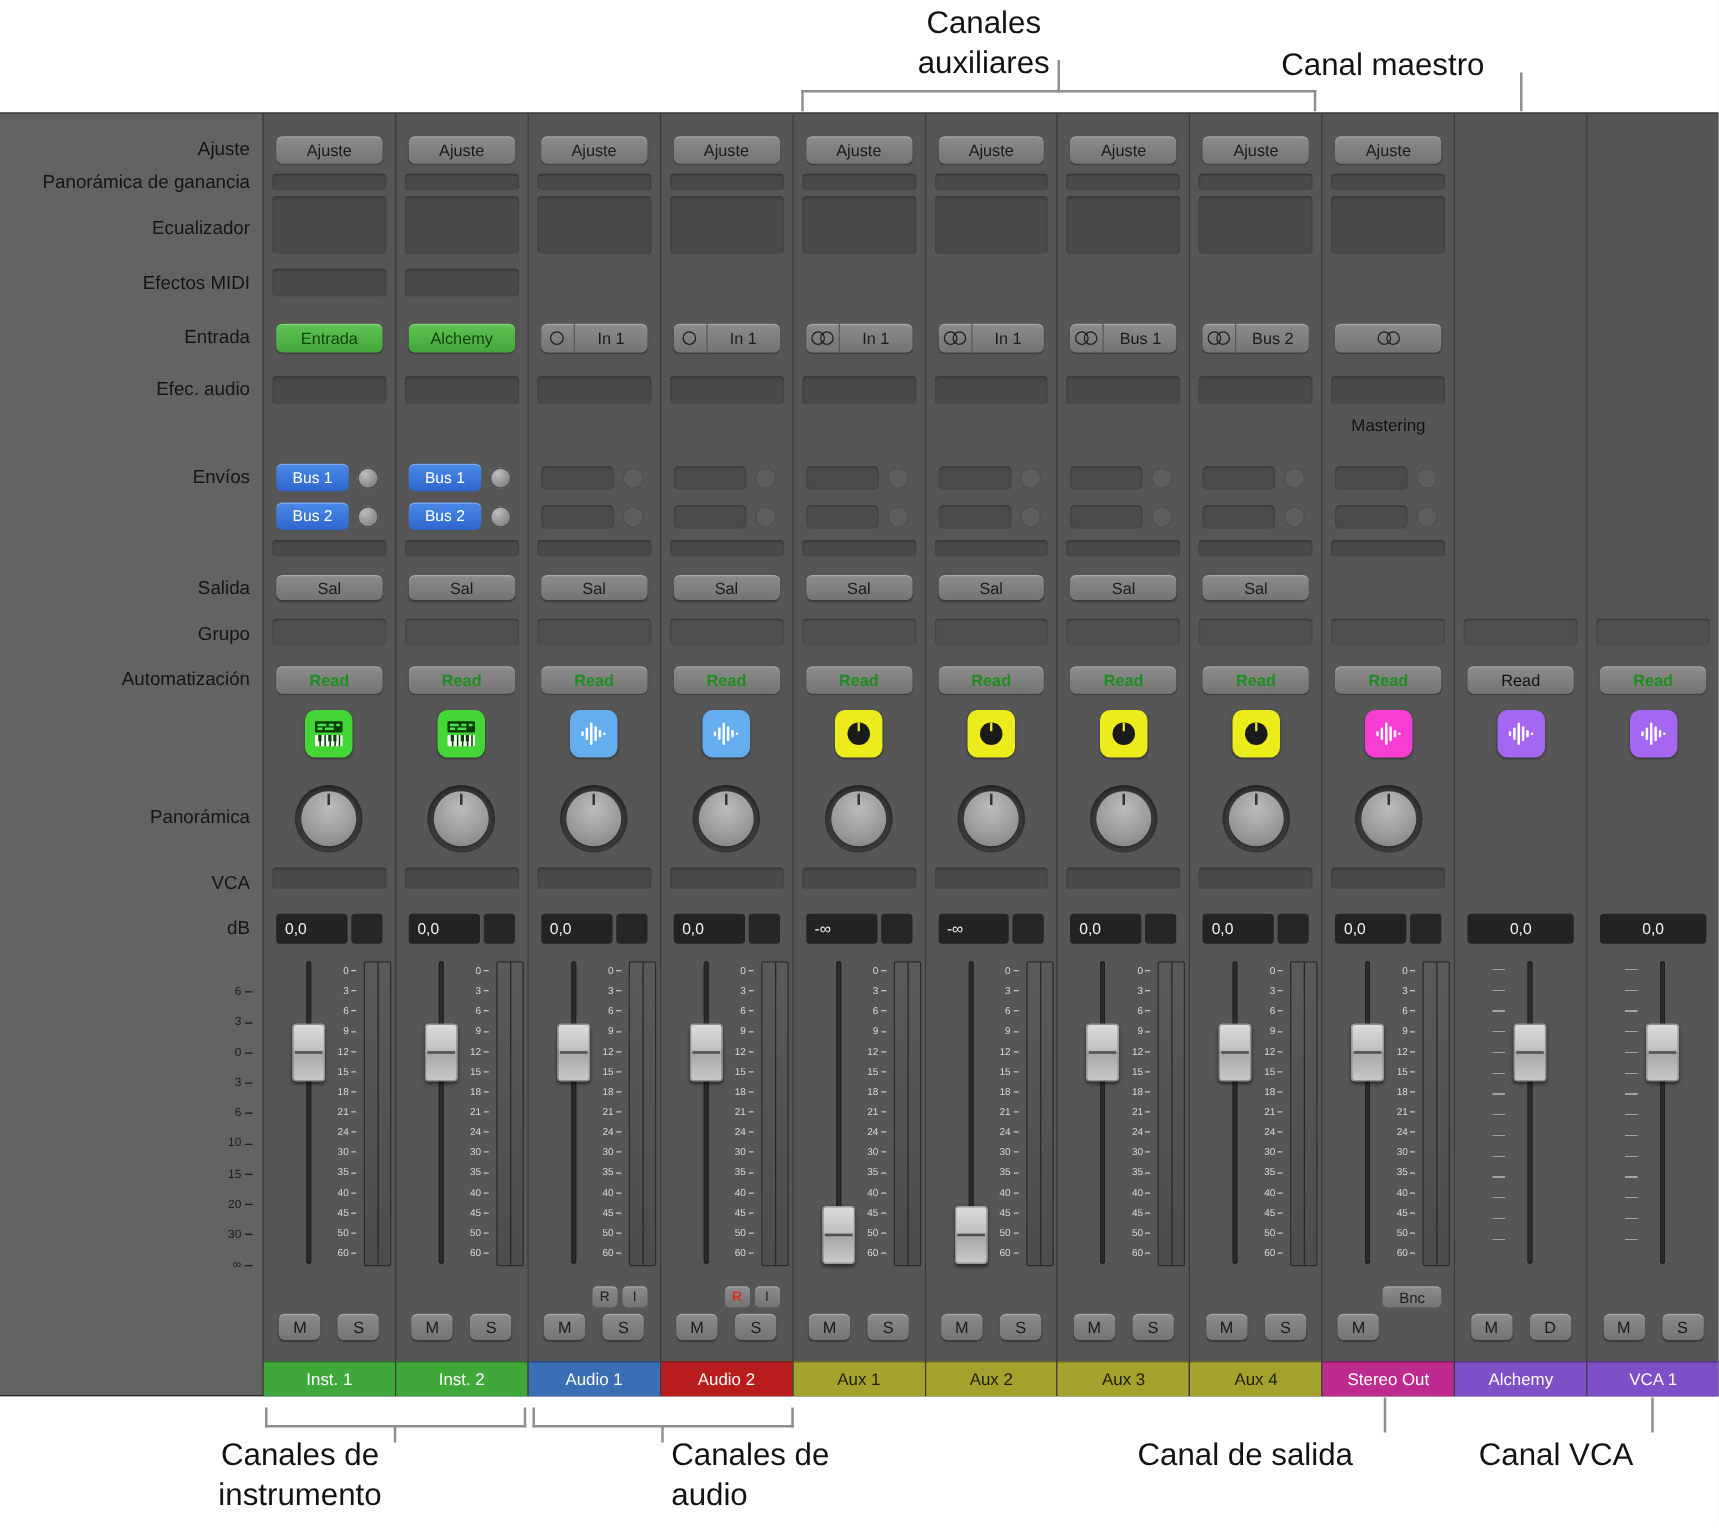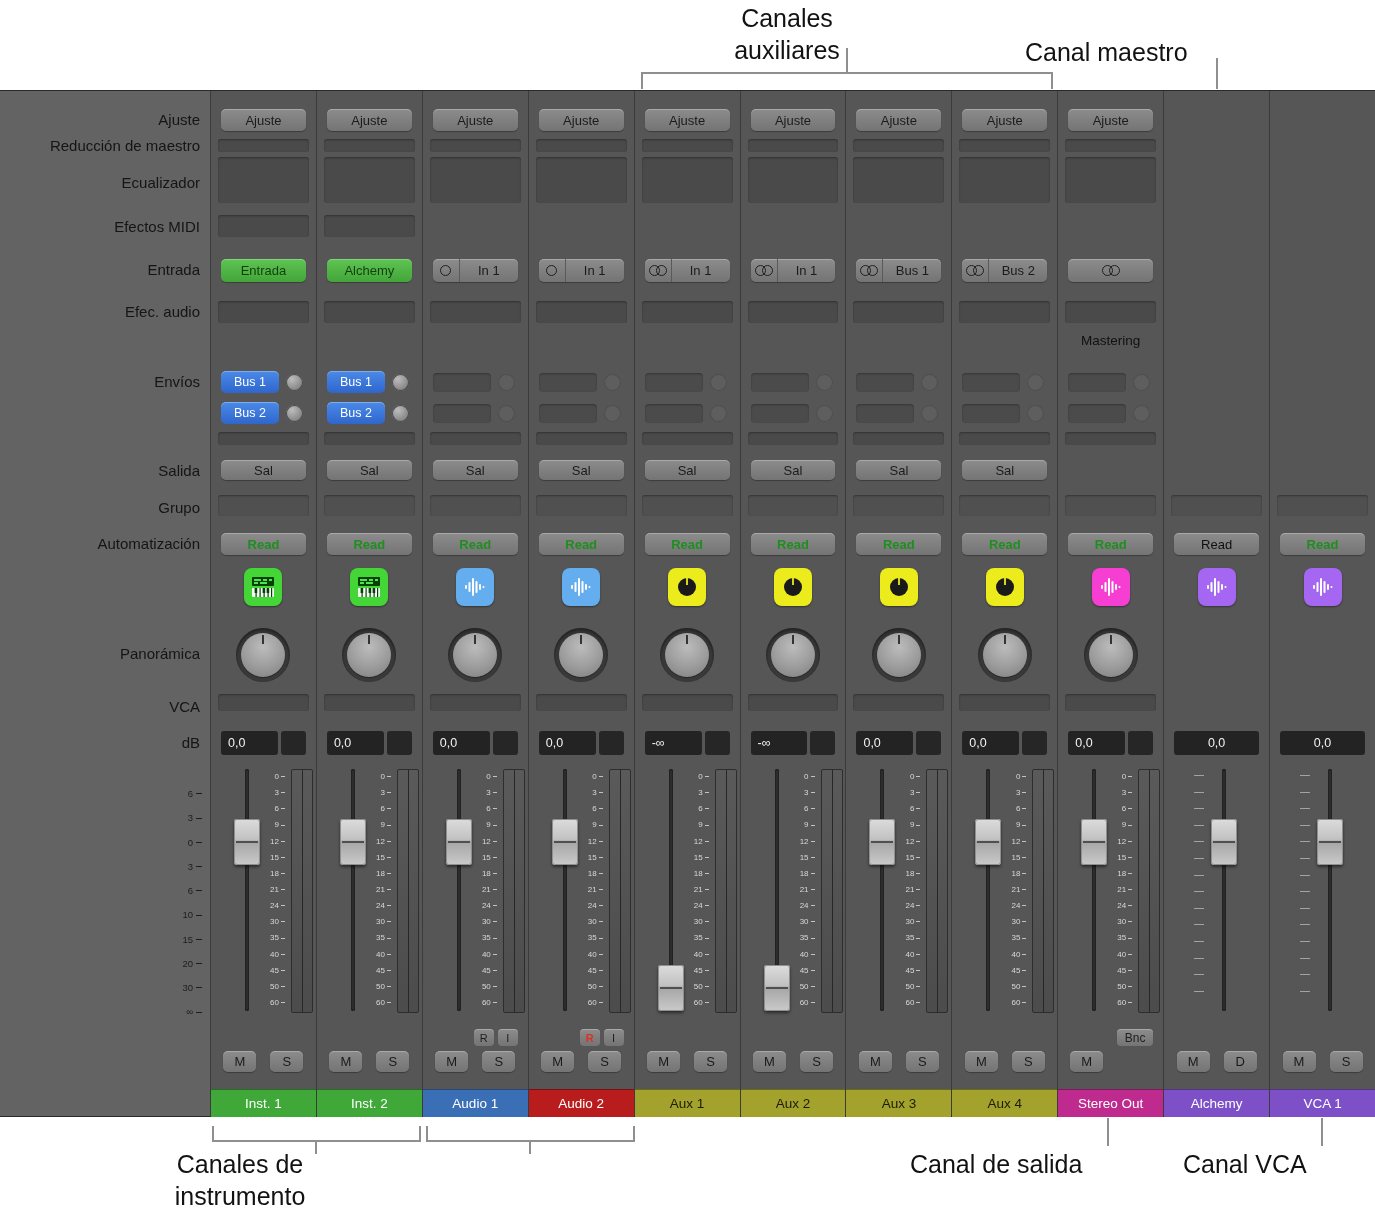--- a/index.html
+++ b/index.html
@@ -85,41 +85,41 @@
   .pos-bottom{top:196px;}
   .f-scale{position:absolute;left:42px;top:6px;width:22px;height:234px;display:flex;flex-direction:column;justify-content:space-between;}
   .f-scale .n{position:relative;font-size:8px;color:#d8d8d8;text-align:right;line-height:1;padding-right:6px;}
   .f-scale .n::after{content:"";position:absolute;right:0;top:40%;width:4px;height:1px;background:#c2c2c2;}
   .f-ticks{position:absolute;left:20px;top:8px;width:10px;height:232px;background:repeating-linear-gradient(180deg,#a3a3a3 0 1px,transparent 1px 16.6px);}
   .f-meter{position:absolute;left:70px;top:2px;width:22px;height:244px;background:linear-gradient(#5a5a5a,#4c4c4c);border:1px solid #2d2d2d;border-radius:2px;box-sizing:border-box;}
   .f-meter::after{content:"";position:absolute;left:50%;top:0;bottom:0;width:1px;background:#272727;}
 
   .mini-btn{width:20px;height:17px;border-radius:4px;background:linear-gradient(#8c8c8c,#747474);color:#1f1f1f;font-size:11px;display:flex;align-items:center;justify-content:center;box-shadow:inset 0 1px 0 rgba(255,255,255,.25);}
   .mini-btn.armed{color:#e03025;font-weight:bold;}
-  .mini-btn.wide{width:36px;font-size:12px;}
+  .mini-btn.wide{width:47px;font-size:12px;}
   .ms-btn{width:33px;height:21px;border-radius:5px;background:linear-gradient(#8c8c8c,#747474);color:#1a1a1a;font-size:13px;display:flex;align-items:center;justify-content:center;box-shadow:inset 0 1px 0 rgba(255,255,255,.25),0 1px 1px rgba(0,0,0,.3);}
   .mastering{display:flex;align-items:center;justify-content:center;color:#111;font-size:13.5px;}
 </style>
 </head>
 <body>
 
 <div id="stage">
 
   <div class="anno" style="left:712px;top:2px;width:150px;text-align:center;">Canales auxiliares</div>
   <div class="anno" style="left:1025px;top:36px;white-space:nowrap;">Canal maestro</div>
   <div class="l" style="left:846px;top:48px;width:2px;height:26px;"></div>
   <div class="l" style="left:641px;top:72px;width:412px;height:2px;"></div>
   <div class="l" style="left:641px;top:72px;width:2px;height:17px;"></div>
   <div class="l" style="left:1051px;top:72px;width:2px;height:17px;"></div>
   <div class="l" style="left:1216px;top:58px;width:2px;height:31px;"></div>
 
   <div class="mixer">
     <div class="labels-col">
       <div class="row-label" style="top:21px;">Ajuste</div>
-      <div class="row-label" style="top:47px;">Reducción de maestro</div>
+      <div class="row-label" style="top:47px;">Panorámica de ganancia</div>
       <div class="row-label" style="top:84px;">Ecualizador</div>
       <div class="row-label" style="top:128px;">Efectos MIDI</div>
       <div class="row-label" style="top:171px;">Entrada</div>
       <div class="row-label" style="top:213px;margin-left:24px;">Efec. audio</div>
       <div class="row-label" style="top:283px;">Envíos</div>
       <div class="row-label" style="top:372px;">Salida</div>
       <div class="row-label" style="top:409px;">Grupo</div>
       <div class="row-label" style="top:445px;">Automatización</div>
       <div class="row-label" style="top:555px;">Panorámica</div>
       <div class="row-label" style="top:608px;">VCA</div>
@@ -845,20 +845,21 @@
   <div class="l" style="left:212px;top:1126px;width:2px;height:16px;"></div>
   <div class="l" style="left:419px;top:1126px;width:2px;height:16px;"></div>
   <div class="l" style="left:212px;top:1140px;width:209px;height:2px;"></div>
   <div class="l" style="left:315px;top:1140px;width:2px;height:14px;"></div>
   <div class="anno" style="left:165px;top:1148px;width:150px;text-align:center;">Canales de instrumento</div>
 
   <div class="l" style="left:426px;top:1126px;width:2px;height:16px;"></div>
   <div class="l" style="left:633px;top:1126px;width:2px;height:16px;"></div>
   <div class="l" style="left:426px;top:1140px;width:209px;height:2px;"></div>
   <div class="l" style="left:529px;top:1140px;width:2px;height:14px;"></div>
+  <div class="anno" style="left:537px;top:1148px;width:150px;text-align:left;">Canales de audio</div>
 
   <div class="l" style="left:1107px;top:1118px;width:2px;height:28px;"></div>
   <div class="anno" style="left:910px;top:1148px;white-space:nowrap;">Canal de salida</div>
 
   <div class="l" style="left:1321px;top:1118px;width:2px;height:28px;"></div>
   <div class="anno" style="left:1183px;top:1148px;white-space:nowrap;">Canal VCA</div>
 
 </div>
 
 </body></html>

